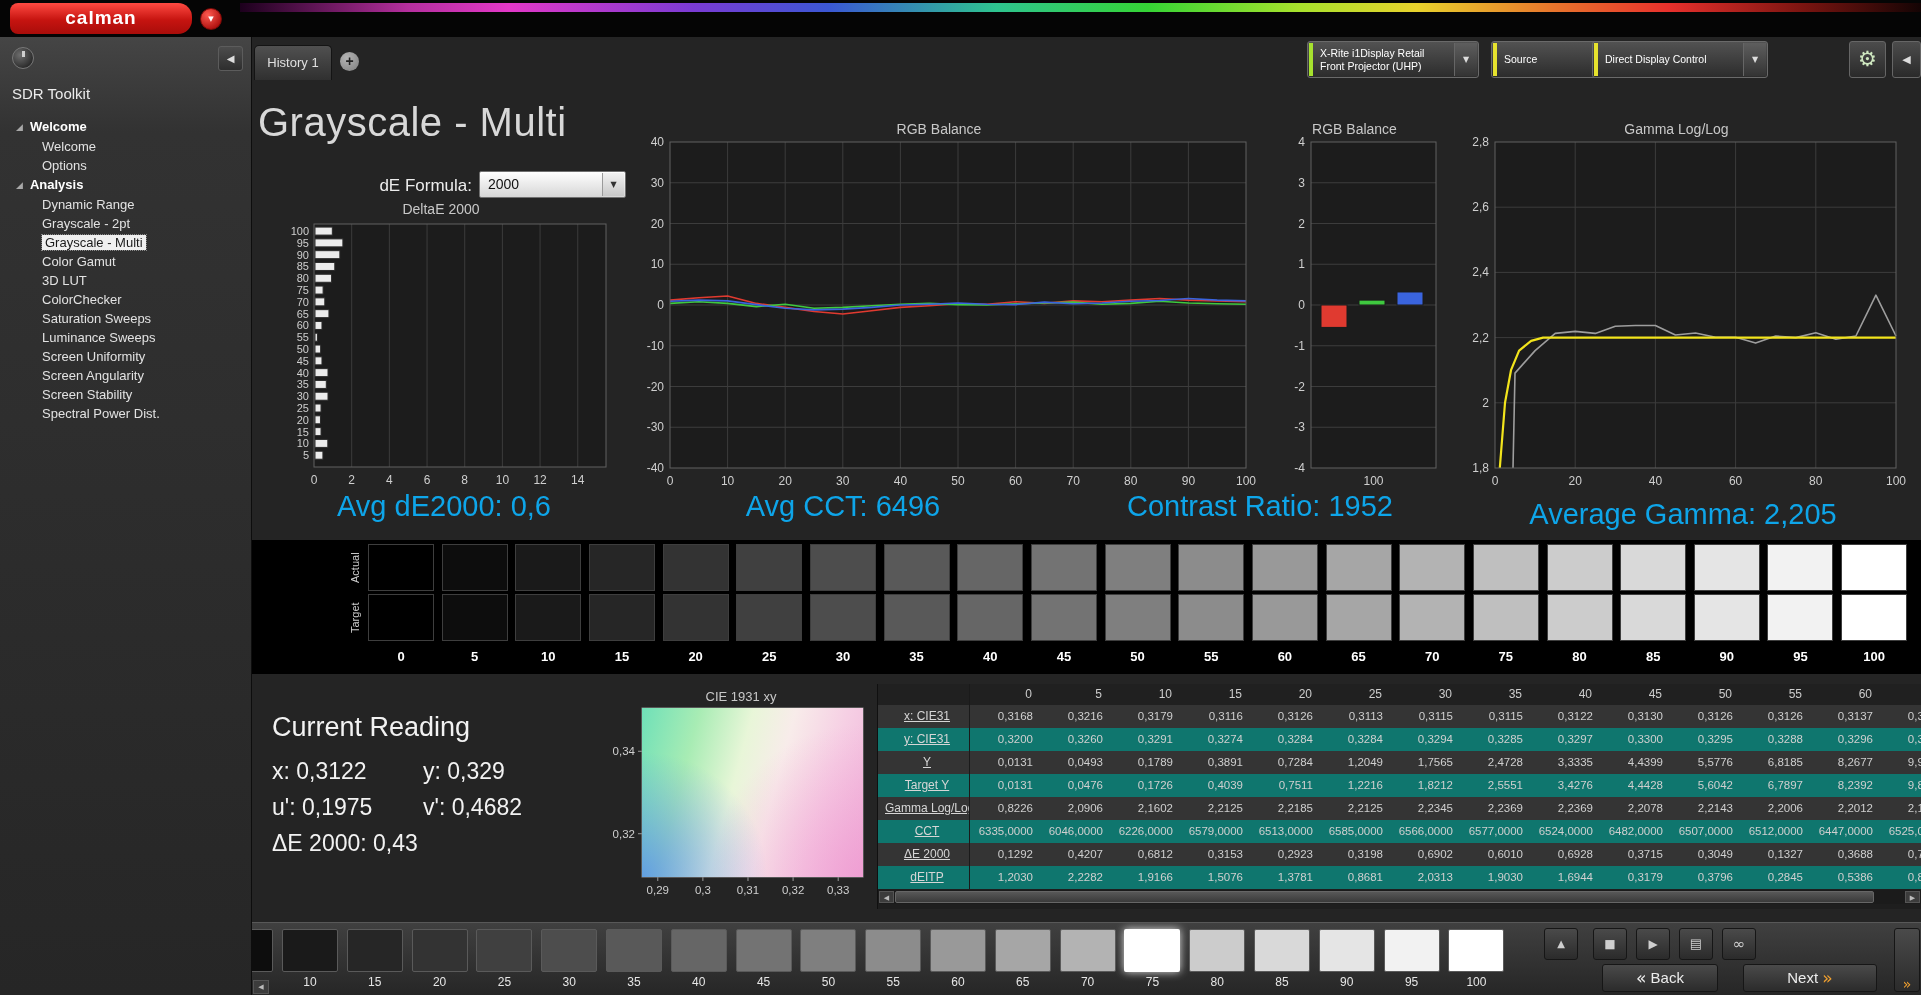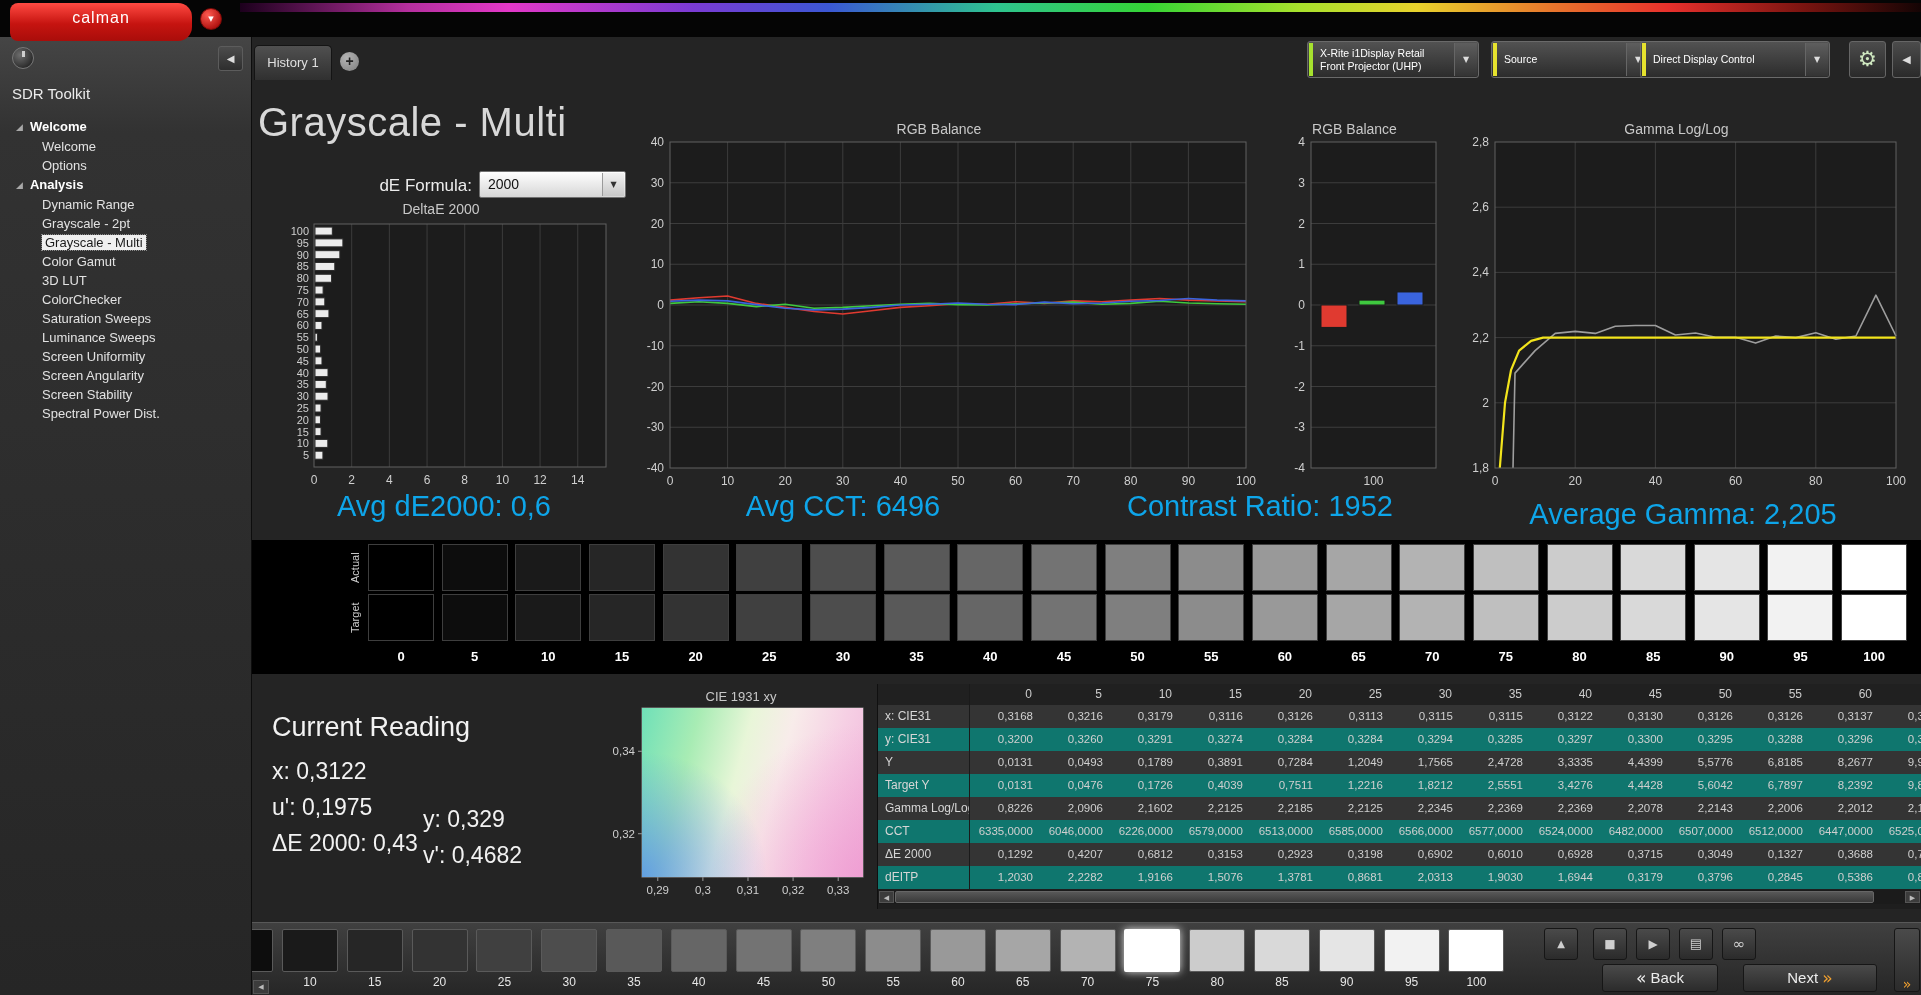--- a/index.html
+++ b/index.html
@@ -2,21 +2,21 @@
 <html><head>
 <meta charset="utf-8">
 <style>
   * { margin:0; padding:0; box-sizing:border-box; }
   html,body { width:1921px; height:995px; background:#000; font-family:"Liberation Sans",sans-serif; overflow:hidden; }
   .screen { position:relative; width:1921px; height:995px; background:#242424; overflow:hidden; }
   .glyph { font-family:"DejaVu Sans",sans-serif; }
 
   
   .top-bar { position:absolute; left:0; top:0; width:100%; height:37px; background:#050505; z-index:30; }
-  .logo { position:absolute; left:10px; top:3px; width:182px; height:38px; background:linear-gradient(180deg,#ff4a42,#c61410 55%,#a90d0a); border-radius:8px 14px 14px 8px; color:#fff; font-size:16px; font-weight:normal; text-align:center; line-height:29px; letter-spacing:1px; }
+  .logo { position:absolute; left:10px; top:3px; width:182px; height:31px; background:linear-gradient(180deg,#ff4a42,#c61410 55%,#a90d0a); border-radius:8px 14px 14px 8px; color:#fff; font-size:19px; font-weight:bold; text-align:center; line-height:29px; letter-spacing:1px; }
   .logo-menu { position:absolute; left:200px; top:8px; width:22px; height:22px; border-radius:50%; background:radial-gradient(circle at 35% 30%,#ff5a50,#b01210 75%); border:1px solid #7d0b08; color:#fff; font-size:7px; text-align:center; line-height:21px; }
   .rainbow { position:absolute; left:240px; top:3px; right:0; height:9px;
     background:linear-gradient(90deg,#1c001c 0%,#b52f9e 10%,#e338c8 16%,#7a3bd4 27%,#3b57d4 35%,#2ec48f 45%,#35d435 54%,#a8e22c 63%,#e8d22c 70%,#e8762c 78%,#e8302c 85%,#7a1410 93%,#140404 100%); }
 
   
   .sidebar { position:absolute; left:0; top:37px; width:252px; bottom:0; background:linear-gradient(180deg,#454545 0%,#323232 10%,#262626 100%); border-right:1px solid #0d0d0d; z-index:20; }
   .knob { position:absolute; left:12px; top:10px; width:22px; height:22px; border-radius:50%; background:radial-gradient(circle at 35% 35%,#6e6e6e,#2a2a2a 75%); border:1px solid #787878; }
   .knob:after { content:""; position:absolute; left:9px; top:3px; width:3px; height:6px; background:#cfcfcf; }
   .sb-collapse { position:absolute; right:8px; top:9px; width:25px; height:25px; background:linear-gradient(180deg,#4c4c4c,#2e2e2e); border:1px solid #5c5c5c; border-radius:3px; color:#ddd; font-size:10px; text-align:center; line-height:23px; }
   .sb-title { position:absolute; left:12px; top:48px; font-size:15px; color:#ececec; }
@@ -28,21 +28,21 @@
 
   
   .tab { position:absolute; left:254px; top:45px; width:78px; height:35px; background:linear-gradient(180deg,#505050,#303030); border:1px solid #141414; border-bottom:none; border-radius:5px 5px 0 0; color:#e0e0e0; font-size:13px; text-align:center; line-height:33px; z-index:25; }
   .tab-add { position:absolute; left:340px; top:52px; width:19px; height:19px; border-radius:50%; background:radial-gradient(circle at 35% 30%,#b5b5b5,#7d7d7d); color:#222; font-size:14px; font-weight:bold; text-align:center; line-height:18px; z-index:25; }
   .dd { position:absolute; top:41px; height:37px; background:linear-gradient(180deg,#525252,#2c2c2c); border:1px solid #6a6a6a; border-radius:3px; z-index:25; }
   .dd .accent { position:absolute; left:1px; top:1px; bottom:1px; width:4px; }
   .dd .arrow { position:absolute; right:1px; top:1px; bottom:1px; width:23px; background:linear-gradient(180deg,#5e5e5e,#343434); border-left:1px solid #666; color:#ddd; font-size:8px; text-align:center; line-height:34px; }
   .dd .txt { position:absolute; left:12px; right:26px; top:0; bottom:0; display:flex; flex-direction:column; justify-content:center; color:#fff; font-size:10.5px; line-height:13px; white-space:nowrap; overflow:hidden; }
   .dd-meter { left:1307px; width:172px; }
   .dd-source { left:1491px; width:160px; }
-  .dd-control { left:1640px; width:190px; }
+  .dd-control { left:1592px; width:176px; }
   .sq-btn { position:absolute; top:41px; height:37px; background:linear-gradient(180deg,#4c4c4c,#2a2a2a); border:1px solid #666; border-radius:3px; color:#cfe8c0; text-align:center; z-index:25; }
   .gear-btn { left:1849px; width:37px; font-size:21px; line-height:35px; }
   .edge-collapse { left:1892px; width:29px; color:#ddd; font-size:11px; line-height:35px; }
 
   
   .page-title { position:absolute; left:258px; top:100px; font-size:40px; color:#d8d8d8; letter-spacing:0.5px; }
   .de-row-label { position:absolute; left:300px; top:176px; width:172px; text-align:right; font-size:17px; color:#ececec; }
   .de-select { position:absolute; left:479px; top:171px; width:147px; height:27px; background:linear-gradient(180deg,#ffffff,#d6d6d6); border:1px solid #707070; border-radius:2px; color:#111; font-size:14px; line-height:25px; padding-left:8px; }
   .de-select .arrow { position:absolute; right:1px; top:1px; bottom:1px; width:22px; background:linear-gradient(180deg,#f2f2f2,#c8c8c8); border-left:1px solid #9a9a9a; color:#333; font-size:8px; text-align:center; line-height:24px; }
 
@@ -58,30 +58,30 @@
   .sw-rot { position:absolute; left:97px; width:17px; color:#cfcfcf; font-size:11px; writing-mode:vertical-rl; transform:rotate(180deg); text-align:center; }
   .swatch-row { position:absolute; left:116px; height:47px; display:flex; }
   .swatch { width:66px; height:47px; margin-right:7.67px; border:1px solid #3e3e3e; }
   .swatch-nums { position:absolute; left:116px; top:103px; height:28px; display:flex; }
   .swatch-num { width:66px; margin-right:7.67px; text-align:center; color:#fff; font-size:13px; font-weight:bold; line-height:28px; }
 
   
   .cr-title { position:absolute; left:272px; top:712px; font-size:27px; font-weight:500; color:#f2f2f2; }
   .cr-rows { position:absolute; left:272px; top:758px; width:340px; }
   .cr-row { position:relative; height:36px; font-size:23px; color:#f2f2f2; }
-  .cr-c2 { position:absolute; left:151px; top:0;margin-top:48px; }
+  .cr-c2 { position:absolute; left:151px; top:0; }
 
   
   .rtable { position:absolute; left:877px; top:684px; width:1044px; height:225px; overflow:hidden; background:#1e1e1e; border-left:1px solid #101010; }
   .t-row { display:grid; grid-template-columns:92px repeat(14,70px); height:23px; line-height:23px; }
   .t-head { height:21px; line-height:21px; background:#202020; }
   .t-row.even { background:#343434; }
   .t-row.odd { background:#0f766e; }
   .t-h { text-align:right; padding-right:8px; color:#cdcdcd; font-size:12px; }
-  .t-l { text-align:left; padding-left:7px; color:#d6d6d6; font-size:12px; border-right:1px solid #1a1a1a; white-space:nowrap; overflow:hidden; }
+  .t-l { text-align:center; padding-left:7px; color:#d6d6d6; font-size:12px; border-right:1px solid #1a1a1a; white-space:nowrap; overflow:hidden;text-decoration:underline; }
   .t-c { text-align:right; padding-right:7px; color:#cfcfcf; font-size:11.5px; }
   .hscroll { position:absolute; left:0; top:206px; width:100%; height:14px; background:#1b1b1b; }
   .hs-arrow { position:absolute; top:1px; width:15px; height:12px; background:#3c3c3c; color:#bbb; font-size:7px; text-align:center; line-height:12px; border:1px solid #555; }
   .hs-thumb { position:absolute; left:17px; top:1px; width:calc(100% - 64px); height:12px; background:linear-gradient(180deg,#585858,#3a3a3a); border:1px solid #666; border-radius:2px; }
 
   
   .bottom-bar { position:absolute; left:252px; top:922px; width:1669px; height:73px; background:linear-gradient(180deg,#404040,#262626); border-top:1px solid #585858; overflow:hidden; }
   .p-slot { position:absolute; top:6px; width:56px; }
   .p-patch { height:43px; border:1px solid #5a5a5a; border-radius:2px; }
   .p-patch.p-sel { border:2px solid #fff; box-shadow:0 0 9px rgba(255,255,255,0.85); }

